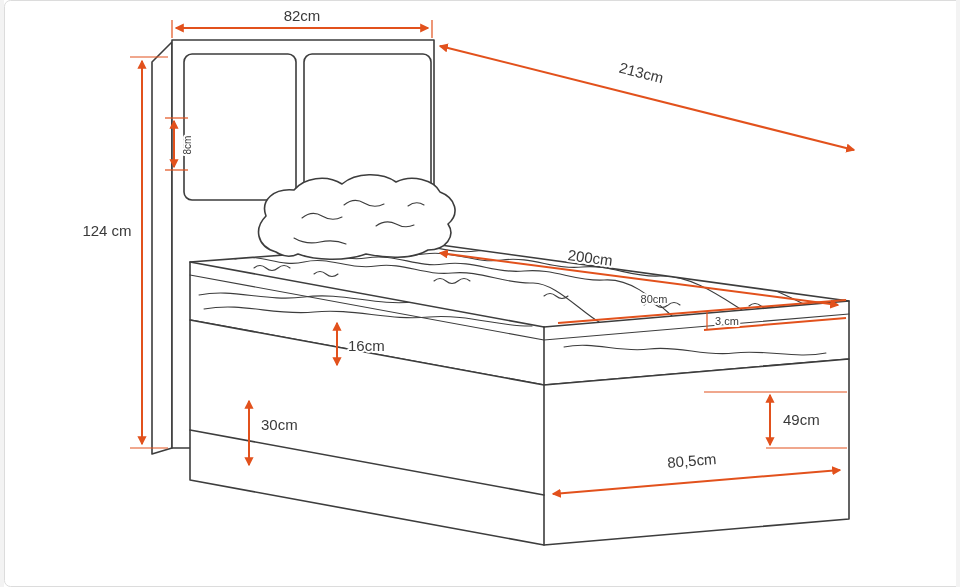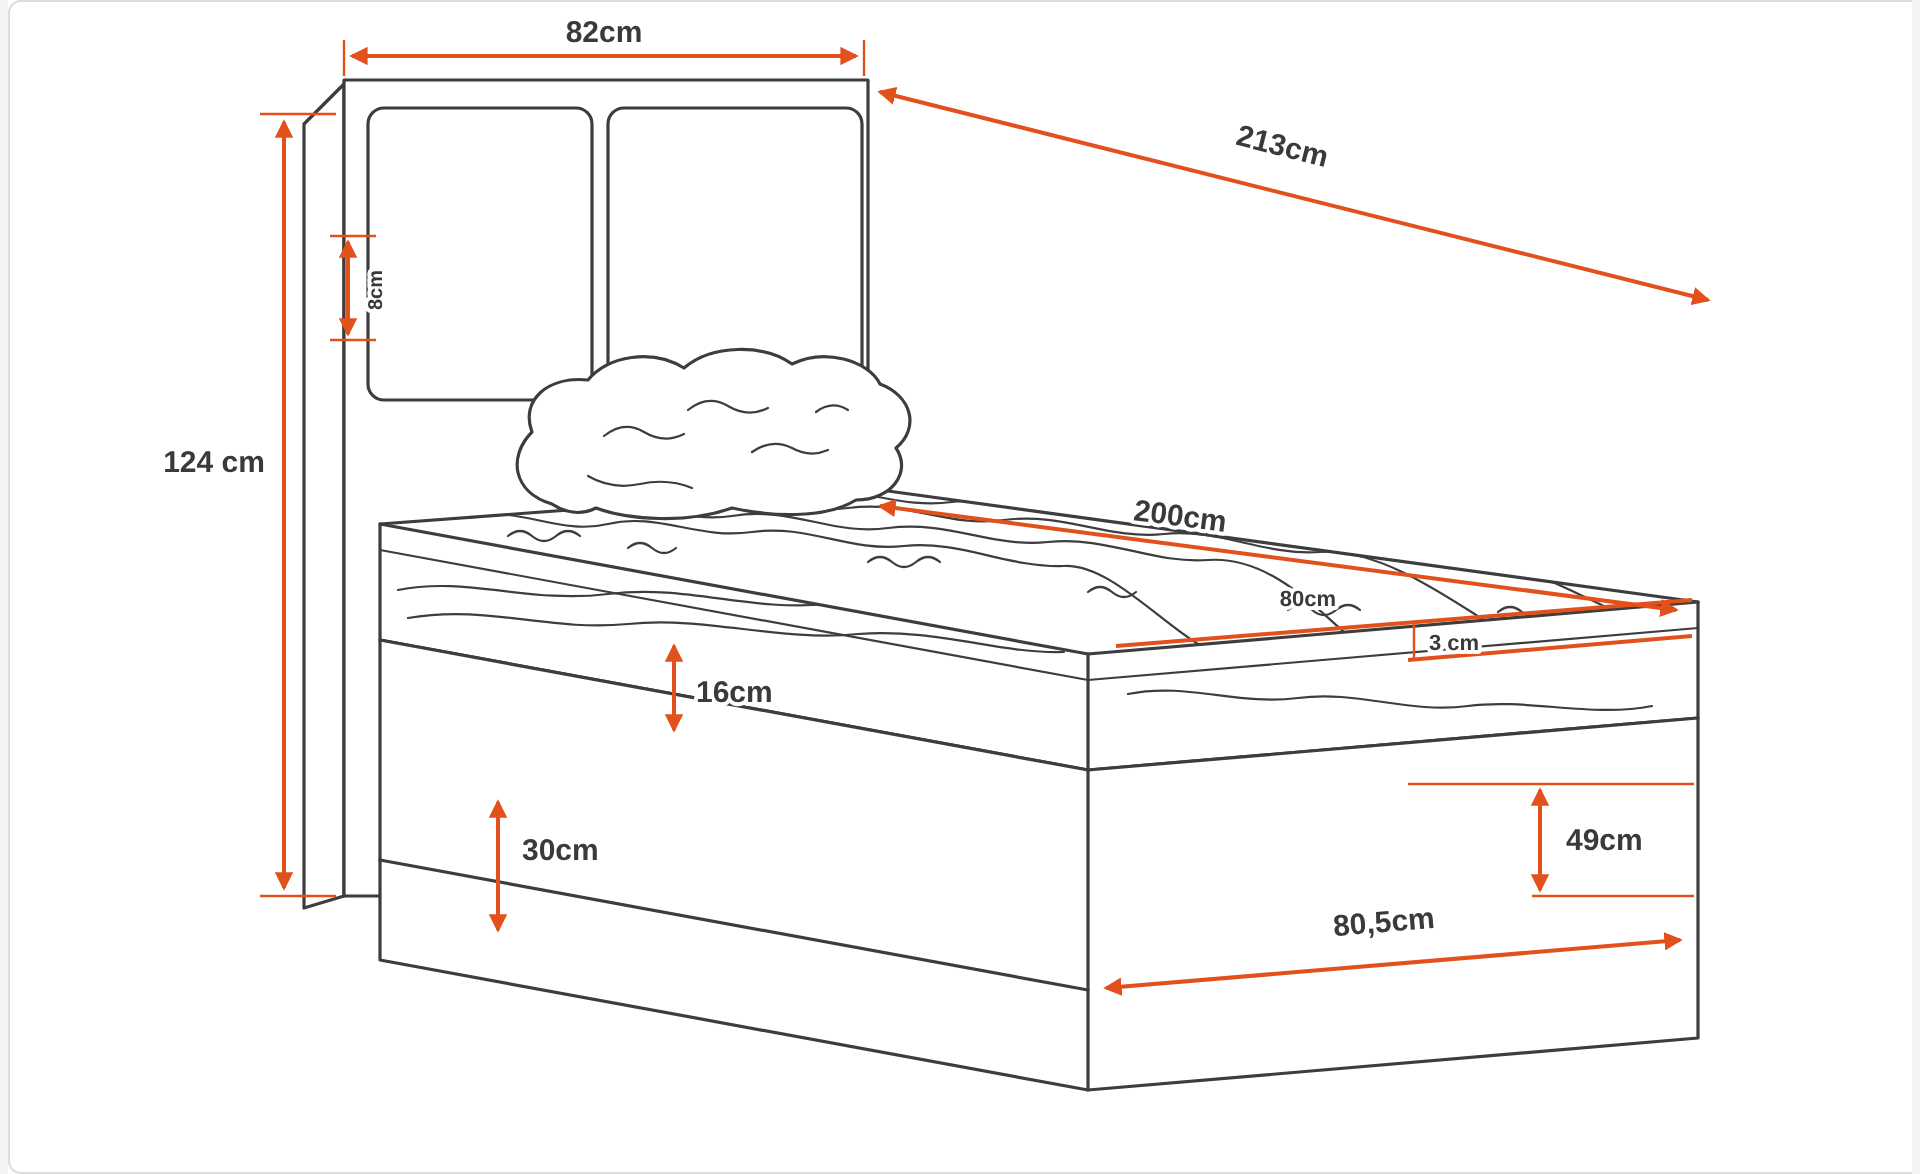--- a/index.html
+++ b/index.html
@@ -1,21 +1,20 @@
 <!DOCTYPE html>
 <html style="--dimension-line: #e2511c; --drawing-line: #3d3d3d; --label-text: #3a3a3a; --background: #ffffff;"><head>
 <meta charset="utf-8">
 <style>
   html,body{margin:0;padding:0;background:#f3f3f3;}
   .stage{
     width:952px;height:587px;position:relative;margin:0 auto;
     background:var(--background,#fff);
     font-family:"Liberation Sans",sans-serif;
     overflow:hidden;
-    font-weight:bold;
   }
   svg{display:block}
   .frame{fill:none;stroke:#dcdcdc;stroke-width:1}
   .draw{stroke:var(--drawing-line,#3d3d3d);fill:none;stroke-width:1.6;stroke-linecap:round;stroke-linejoin:round}
   .draw-fill{stroke:var(--drawing-line,#3d3d3d);fill:#fff;stroke-width:1.6;stroke-linejoin:round}
   .tex{stroke:var(--drawing-line,#3d3d3d);fill:none;stroke-width:1.1;stroke-linecap:round;stroke-linejoin:round}
   .dim{stroke:var(--dimension-line,#e2511c);fill:none;stroke-width:2}
   .dim-ext{stroke:var(--dimension-line,#e2511c);fill:none;stroke-width:1.2}
   .arrow-fill{fill:var(--dimension-line,#e2511c)}
   .lbl{

